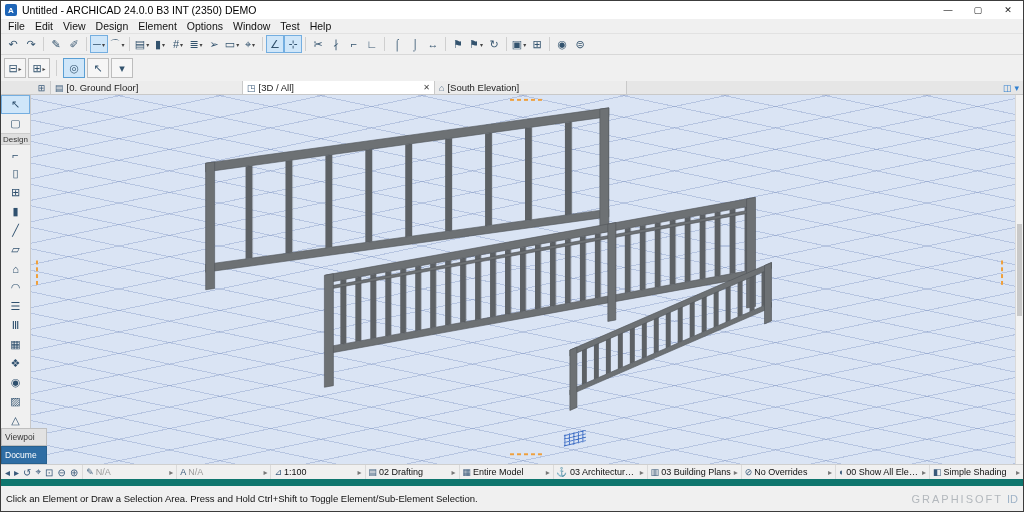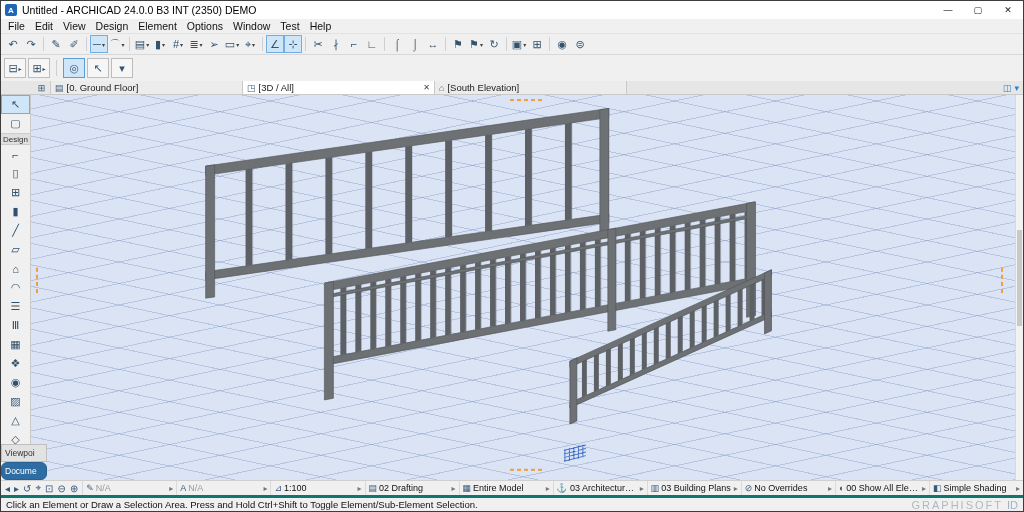--- a/index.html
+++ b/index.html
@@ -59,21 +59,21 @@
              display:flex; flex-direction:column; flex:0 0 auto; }
   .tool { height:19px; display:flex; align-items:center; justify-content:center;
           font-size:11px; color:#2f506e; }
   .tool.active { background:#cfe6f9; border:1px solid #74aee0; }
   .tool-section { height:12px; background:#dfdfdf; font-size:8px; color:#333;
                   display:flex; align-items:center; padding-left:2px;
                   border-top:1px solid #cdcdcd; border-bottom:1px solid #cdcdcd; }
   .panel-tabs { position:absolute; left:0; bottom:0; width:46px; z-index:6; }
   .panel-tab { height:18px; font-size:8.5px; display:flex; align-items:center; padding-left:3px;
                background:#e2e2e2; border:1px solid #bfbfbf; color:#333; }
-  .panel-tab.active { background:#2e6da4; border-color:#28618f; color:#fff;border-radius:6px; }
+  .panel-tab.active { background:#2e6da4; border-color:#28618f; color:#fff; }
 
   .viewport { flex:1 1 auto; position:relative; overflow:hidden;
               background-color:#dae4f4;
               background-image:
                 repeating-linear-gradient(12deg,  rgba(100,125,180,0.30) 0 1px, transparent 1px 21px),
                 repeating-linear-gradient(-12deg, rgba(100,125,180,0.30) 0 1px, transparent 1px 21px); }
   .viewport svg { width:100%; height:100%; display:block; }
   .vscroll { width:8px; background:#f2f2f2; border-left:1px solid #d9d9d9; flex:0 0 auto; position:relative; }
   .vscroll-thumb { position:absolute; left:1px; right:1px; top:35%; height:25%; background:#c9c9c9; }
 
@@ -83,21 +83,21 @@
   .qnav { display:flex; align-items:center; gap:4px; padding:0 4px; color:#3a5a7a; font-size:10px; flex:0 0 auto; }
   .qseg { flex:1 1 0; min-width:0; display:flex; align-items:center; padding:0 3px;
           border-left:1px solid #dadada; height:100%; }
   .qicon { color:#3a5a7a; font-size:9px; margin-right:2px; }
   .qicon:empty { display:none; }
   .qlabel { flex:1 1 auto; white-space:nowrap; overflow:hidden; text-overflow:ellipsis; color:#111; }
   .qseg.muted .qlabel { color:#9a9a9a; }
   .qcaret { color:#777; font-size:8px; margin-left:2px; }
 
   
-  .statusbar { height:16px; background:#f0f0f0; border-top:3px solid #0f766e;
+  .statusbar { height:32px; background:#f0f0f0; border-top:7px solid #0f766e;
                display:flex; align-items:center; font-size:9.5px; color:#111; padding:0 5px; flex:0 0 auto;gap:36px; }
   .status-msg { white-space:nowrap; overflow:hidden; text-overflow:ellipsis; }
   .brand { margin-left:auto; display:flex; gap:4px; font-size:11px; letter-spacing:2px;
            color:#b3b8bd; flex:0 0 auto;justify-content:center; }
   .brand-id { color:#9fb3c8; letter-spacing:0; }
 </style>
 </head>
 <body>
 
 <div class="window">

